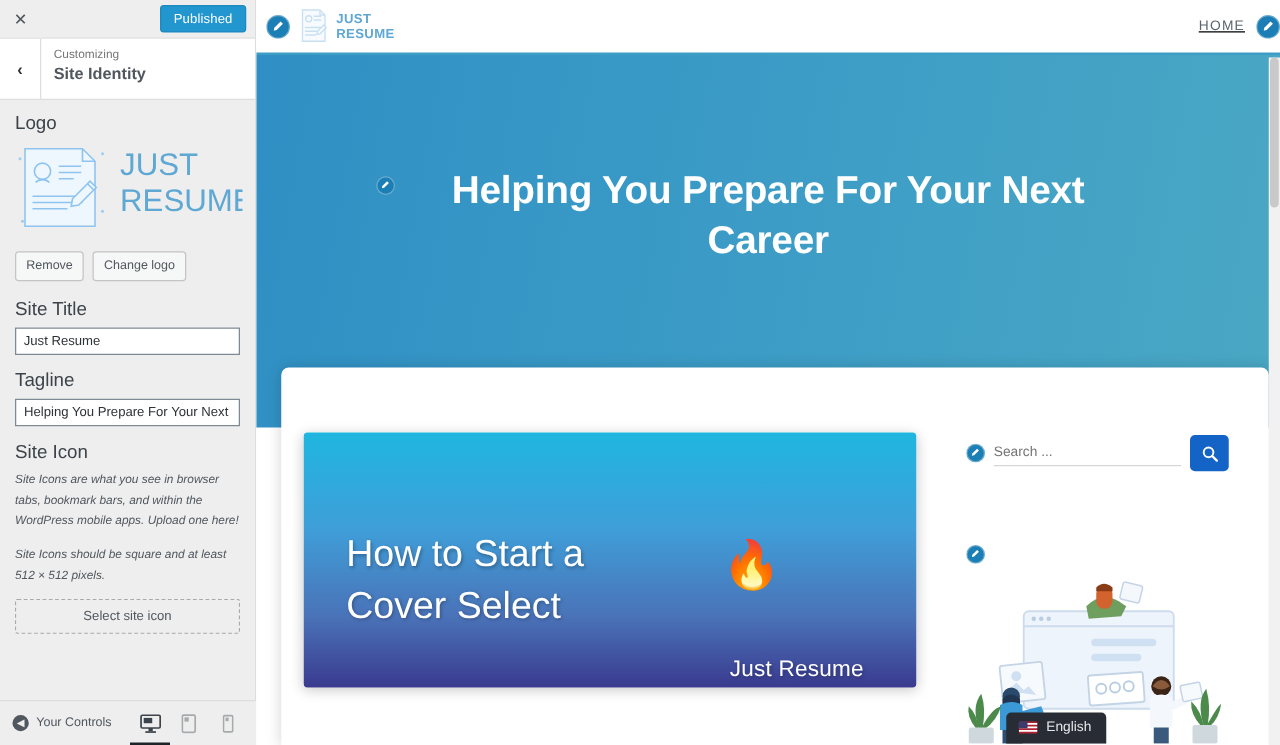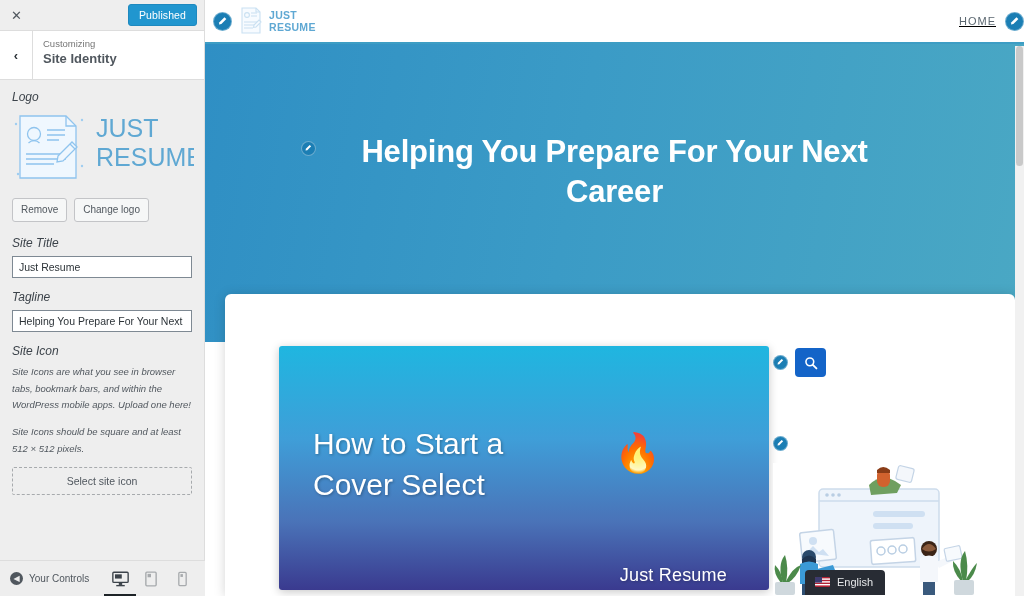--- a/index.html
+++ b/index.html
@@ -46,22 +46,22 @@
     width: 33px; border-right: 1px solid #ddd;
     display: flex; align-items: center; justify-content: center;
     font-size: 13px; color: #2c3338; cursor: pointer; font-weight: bold;
   }
   .cz-head-text { padding: 7px 0 0 10px; }
   .cz-crumb { font-size: 9.5px; color: #757575; line-height: 1.3; }
   .cz-title { font-size: 13px; color: #50575e; line-height: 1.35; font-weight: 700; }
 
   .cz-body { padding: 10px 12px 0 12px; }
   .cz-label {
-    font-size: 12px; color: #3c434a; display: block;
-    margin-bottom: 6px; font-weight: 400; font-style: italic;
+    font-size: 15px; color: #3c434a; display: block;
+    margin-bottom: 6px; font-weight: 400;
   }
   .logo-preview { margin-bottom: 12px; }
   .logo-svg { width: 182px; height: 76px; display: block; }
   .btn-row { display: flex; gap: 7px; margin-bottom: 14px; }
   .wp-btn {
     font-size: 10px; color: #50575e;
     background: #f6f7f7; border: 1px solid #c3c4c7;
     border-radius: 3px; padding: 4px 8px; cursor: pointer;
     line-height: 1.4;
   }
@@ -156,25 +156,24 @@
   .content-card {
     position: absolute; left: 20px; top: 294px;
     width: 790px; min-height: 302px;
     background: #fff; border-radius: 6px 6px 0 0;
     box-shadow: 0 1px 12px rgba(0,0,0,.17);
     display: flex; padding: 0;
   }
   .card-main { width: 540px; padding: 52px 0 0 18px; }
   .featured {
     position: relative;
-    width: 490px; height: 244px; border-radius: 3px;
+    width: 490px; height: 204px; border-radius: 3px;
     background: linear-gradient(180deg, #1fb6e0 0%, #3f9ed8 38%, #4a73b8 72%, #3a3a8f 100%);
     box-shadow: 0 2px 10px rgba(0,0,0,.22);
     overflow: hidden;
-    margin-left: 36px;
   }
   .feat-title {
     position: absolute; left: 34px; top: 78px;
     color: #fff; font-size: 30px; line-height: 1.35;
     text-shadow: 1px 1px 3px rgba(0,0,0,.3);
     font-weight: 400;
   }
   .feat-emoji { position: absolute; left: 335px; top: 88px; font-size: 38px; line-height: 1; }
   .feat-foot {
     position: absolute; right: 42px; bottom: 4px;
@@ -382,20 +381,23 @@
         </div>
       </div>
 
       <div class="card-side">
         <div class="search-row">
           <span class="edit-badge sm">
             <svg viewBox="0 0 16 16">
               <path d="M11.3 1.8l2.9 2.9-7.6 7.6-3.6.7.7-3.6z" fill="#fff"></path>
             </svg>
           </span>
+          <div class="search-wrap">
+            <input class="search-input" type="text" placeholder="Search ..." style="">
+          </div>
           <button class="search-btn">
             <svg viewBox="0 0 18 18" width="14" height="14">
               <circle cx="7.5" cy="7.5" r="5" fill="none" stroke="#fff" stroke-width="2"></circle>
               <path d="M11.3 11.3 L16 16" stroke="#fff" stroke-width="2.4" stroke-linecap="round"></path>
             </svg>
           </button>
         </div>
 
         <div class="side-heading">
           <span class="edit-badge sm">

